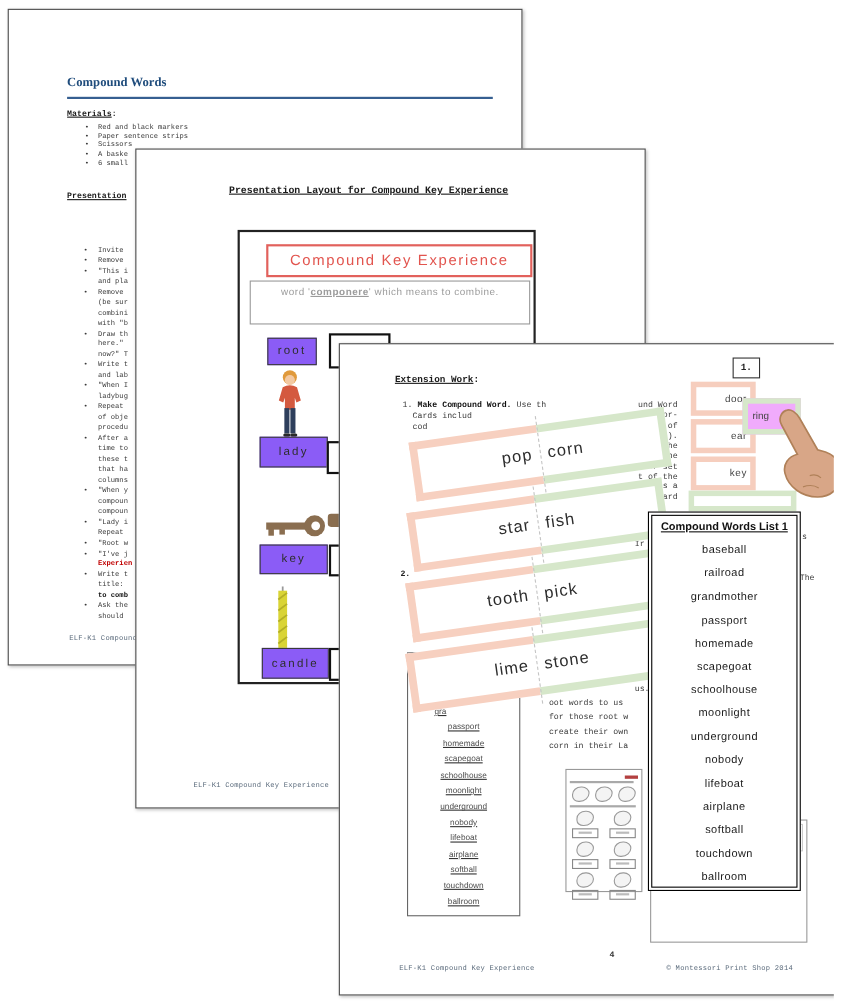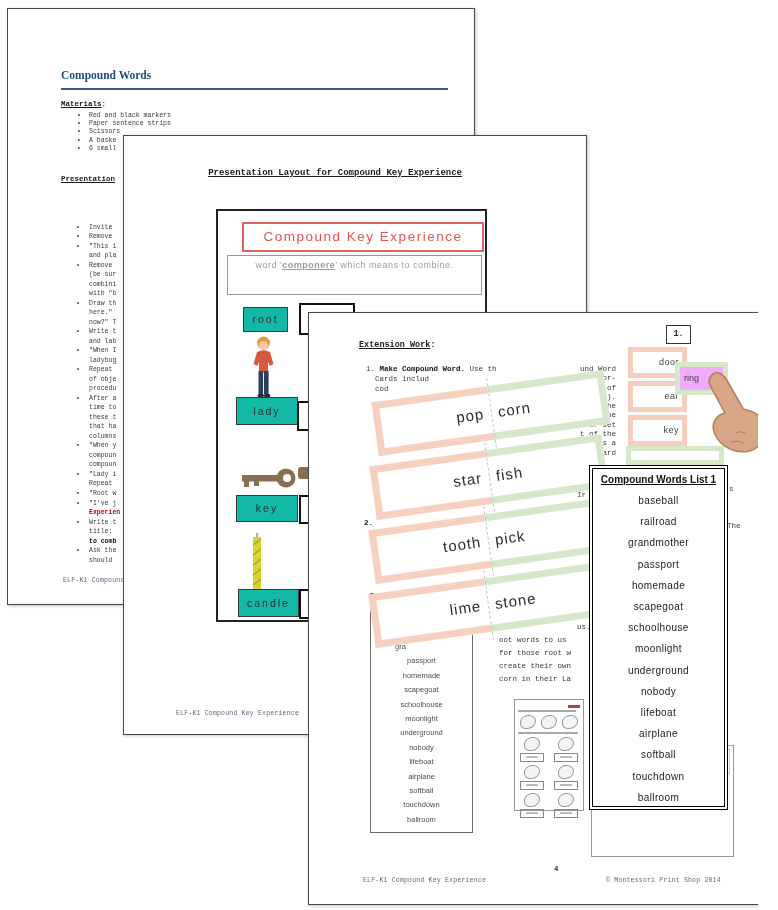--- a/index.html
+++ b/index.html
@@ -32,21 +32,21 @@
   .p2-title{position:absolute;left:63px;top:32px;width:275px;text-align:right;font-weight:bold;
             font-size:9px;text-decoration:underline;color:#1a1a1a;white-space:nowrap;}
   .p2-box{position:absolute;left:92px;top:73px;width:267px;height:409px;border:2px solid #222;background:#fff;}
   .p2-red{position:absolute;left:24px;top:11px;width:238px;height:26px;border:2px solid #e2615c;
           font-family:"Liberation Sans",sans-serif;color:#e2544e;font-size:13.5px;letter-spacing:1.5px;
           text-align:center;line-height:26px;}
   .p2-gray{position:absolute;left:9px;top:44px;width:253px;height:38px;border:1px solid #9a9a9a;
            font-family:"Liberation Sans",sans-serif;color:#9b9b9b;font-size:9px;letter-spacing:.5px;
            text-align:center;line-height:18px;}
   .p2-gray .lw{font-weight:bold;text-decoration:underline;}
-  .wordbox{position:absolute;border:1.5px solid #3a3a3a;background:#14b8a6;text-align:center;
+  .wordbox{position:absolute;border:1.5px solid #3a3a3a;background:#8b5cf6;text-align:center;
            font-family:"Liberation Sans",sans-serif;font-size:10.5px;letter-spacing:2px;color:#2e2e2e;}
   .sliver{position:absolute;border:2px solid #111;background:#fff;}
   #p2-root{left:25px;top:96px;width:43px;height:23px;line-height:23px;}
   #p2-root-sliver{left:81px;top:92px;width:52px;height:28px;}
   #p2-lady-img{position:absolute;left:30px;top:125px;width:31px;height:63px;}
   #p2-lady{left:18px;top:186px;width:60px;height:26px;line-height:26px;}
   #p2-lady-sliver{left:79px;top:190px;width:52px;height:26px;}
   #p2-key-img{position:absolute;left:22px;top:254px;width:56px;height:27px;}
   #p2-key2-img{position:absolute;left:80px;top:256px;width:14px;height:12px;background:#8a6e50;border-radius:3px;}
   #p2-key{left:18px;top:284px;width:60px;height:25px;line-height:25px;}
@@ -102,21 +102,21 @@
   .list-box{position:absolute;left:280px;top:152px;width:139px;height:345px;border:1.5px solid #000;
             background:#fff;padding:2px;box-sizing:border-box;z-index:30;}
   .list-box .inner{border:1px solid #000;height:100%;box-sizing:border-box;text-align:center;}
   .list-box .lb-title{margin-top:5px;font-family:"Liberation Sans",sans-serif;font-weight:bold;
             font-size:10px;text-decoration:underline;color:#111;}
   .list-box .lb-words{margin-top:5px;font-family:"Liberation Sans",sans-serif;font-size:10px;
             letter-spacing:.4px;color:#1a1a1a;line-height:21.2px;}
 
   
   .left-box{position:absolute;left:61px;top:280px;width:103px;height:240px;border:1px solid #666;
-            background:#fff;box-sizing:border-box;z-index:10;}
+            background:#fff;box-sizing:border-box;z-index:10;text-decoration:underline;}
   .left-box .lb2-title{position:absolute;left:8px;top:4px;font-size:7.5px;font-weight:bold;
             text-decoration:underline;color:#222;}
   .left-box .lb2-words{margin-top:46px;text-align:center;font-family:"Liberation Sans",sans-serif;
             font-size:7.5px;color:#4d4d4d;line-height:14.4px;}
   .left-box .lb2-words div:nth-of-type(1){text-align:left;padding-left:24px;}
 
   
   .ws-thumb{position:absolute;left:205px;top:386px;width:70px;height:112px;border:1px solid #999;
             background:#fff;z-index:5;box-sizing:border-box;padding:3px;}
   .tbar{height:2px;background:#a9a9a9;margin:2px 0;}

